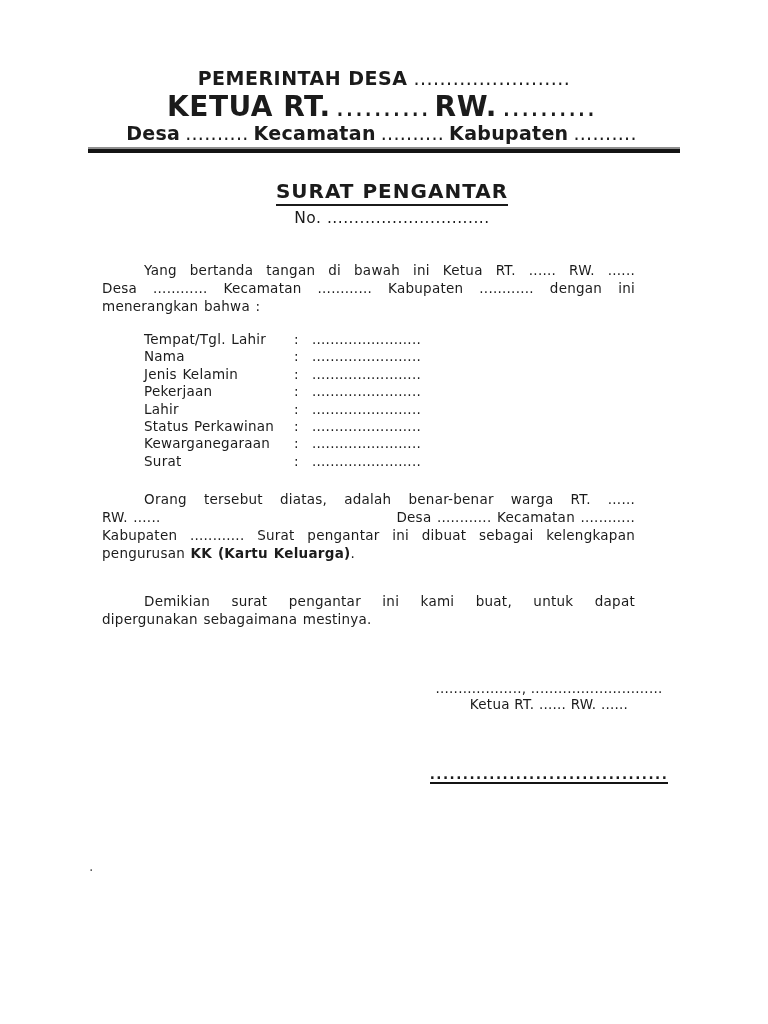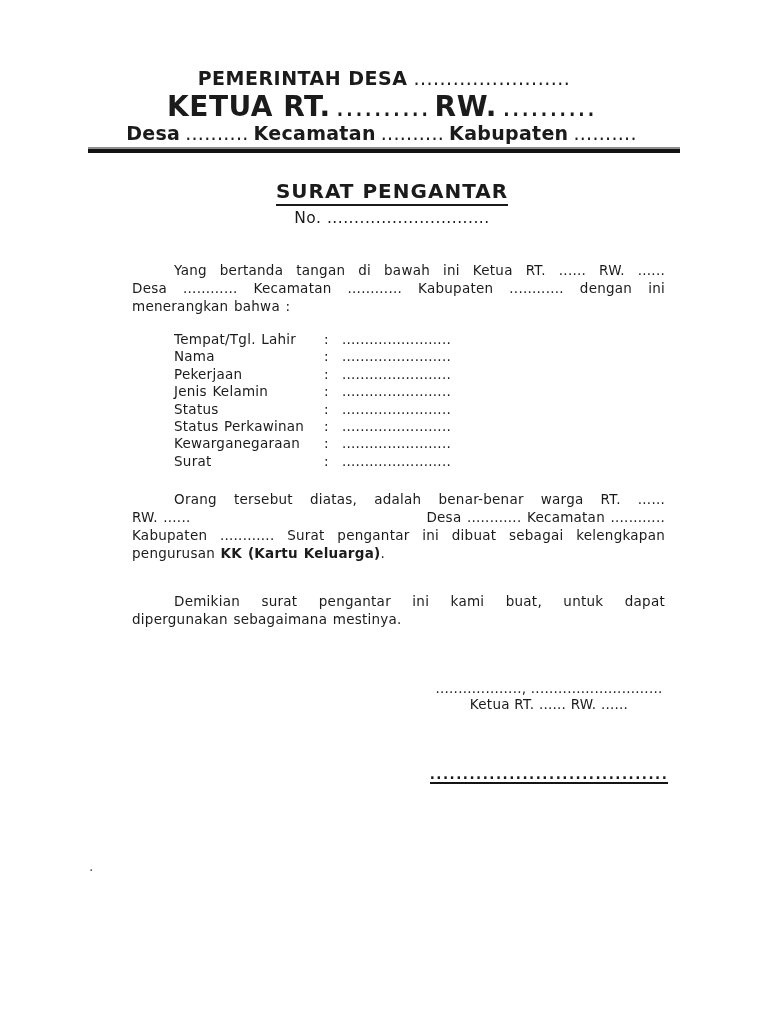--- a/index.html
+++ b/index.html
@@ -42,21 +42,21 @@
     font-weight: 700;
     letter-spacing: 1px;
     border-bottom: 2px solid #1b1b1b;
     padding-bottom: 1px;
   }
   .doc-no { font-size: 15.5px; letter-spacing: 0.5px; margin-top: 3px; }
 
   
   .body-text {
     position: absolute;
-    left: 132px;
+    left: 102px;
     top: 261px;
     width: 533px;
     font-size: 13.5px;
     line-height: 18px;
     letter-spacing: 0.25px;
     word-spacing: 1px;
   }
   .jline { text-align: justify; text-align-last: justify; }
   .lline { text-align: left; }
   .indent { text-indent: 42px; }
@@ -135,27 +135,27 @@
     </div>
 
     <div class="form-block">
       <div class="form-row">
         <span class="form-label">Tempat/Tgl. Lahir</span><span class="form-colon">:</span><span>........................</span>
       </div>
       <div class="form-row">
         <span class="form-label">Nama</span><span class="form-colon">:</span><span>........................</span>
       </div>
       <div class="form-row">
+        <span class="form-label">Jenis Kelamin</span><span class="form-colon">:</span><span>........................</span>
+      </div>
+      <div class="form-row">
         <span class="form-label">Pekerjaan</span><span class="form-colon">:</span><span>........................</span>
       </div>
       <div class="form-row">
-        <span class="form-label">Jenis Kelamin</span><span class="form-colon">:</span><span>........................</span>
-      </div>
-      <div class="form-row">
-        <span class="form-label">Status</span><span class="form-colon">:</span><span>........................</span>
+        <span class="form-label">Lahir</span><span class="form-colon">:</span><span>........................</span>
       </div>
       <div class="form-row">
         <span class="form-label">Status Perkawinan</span><span class="form-colon">:</span><span>........................</span>
       </div>
       <div class="form-row">
         <span class="form-label">Kewarganegaraan</span><span class="form-colon">:</span><span>........................</span>
       </div>
       <div class="form-row">
         <span class="form-label">Surat</span><span class="form-colon">:</span><span>........................</span>
       </div>

